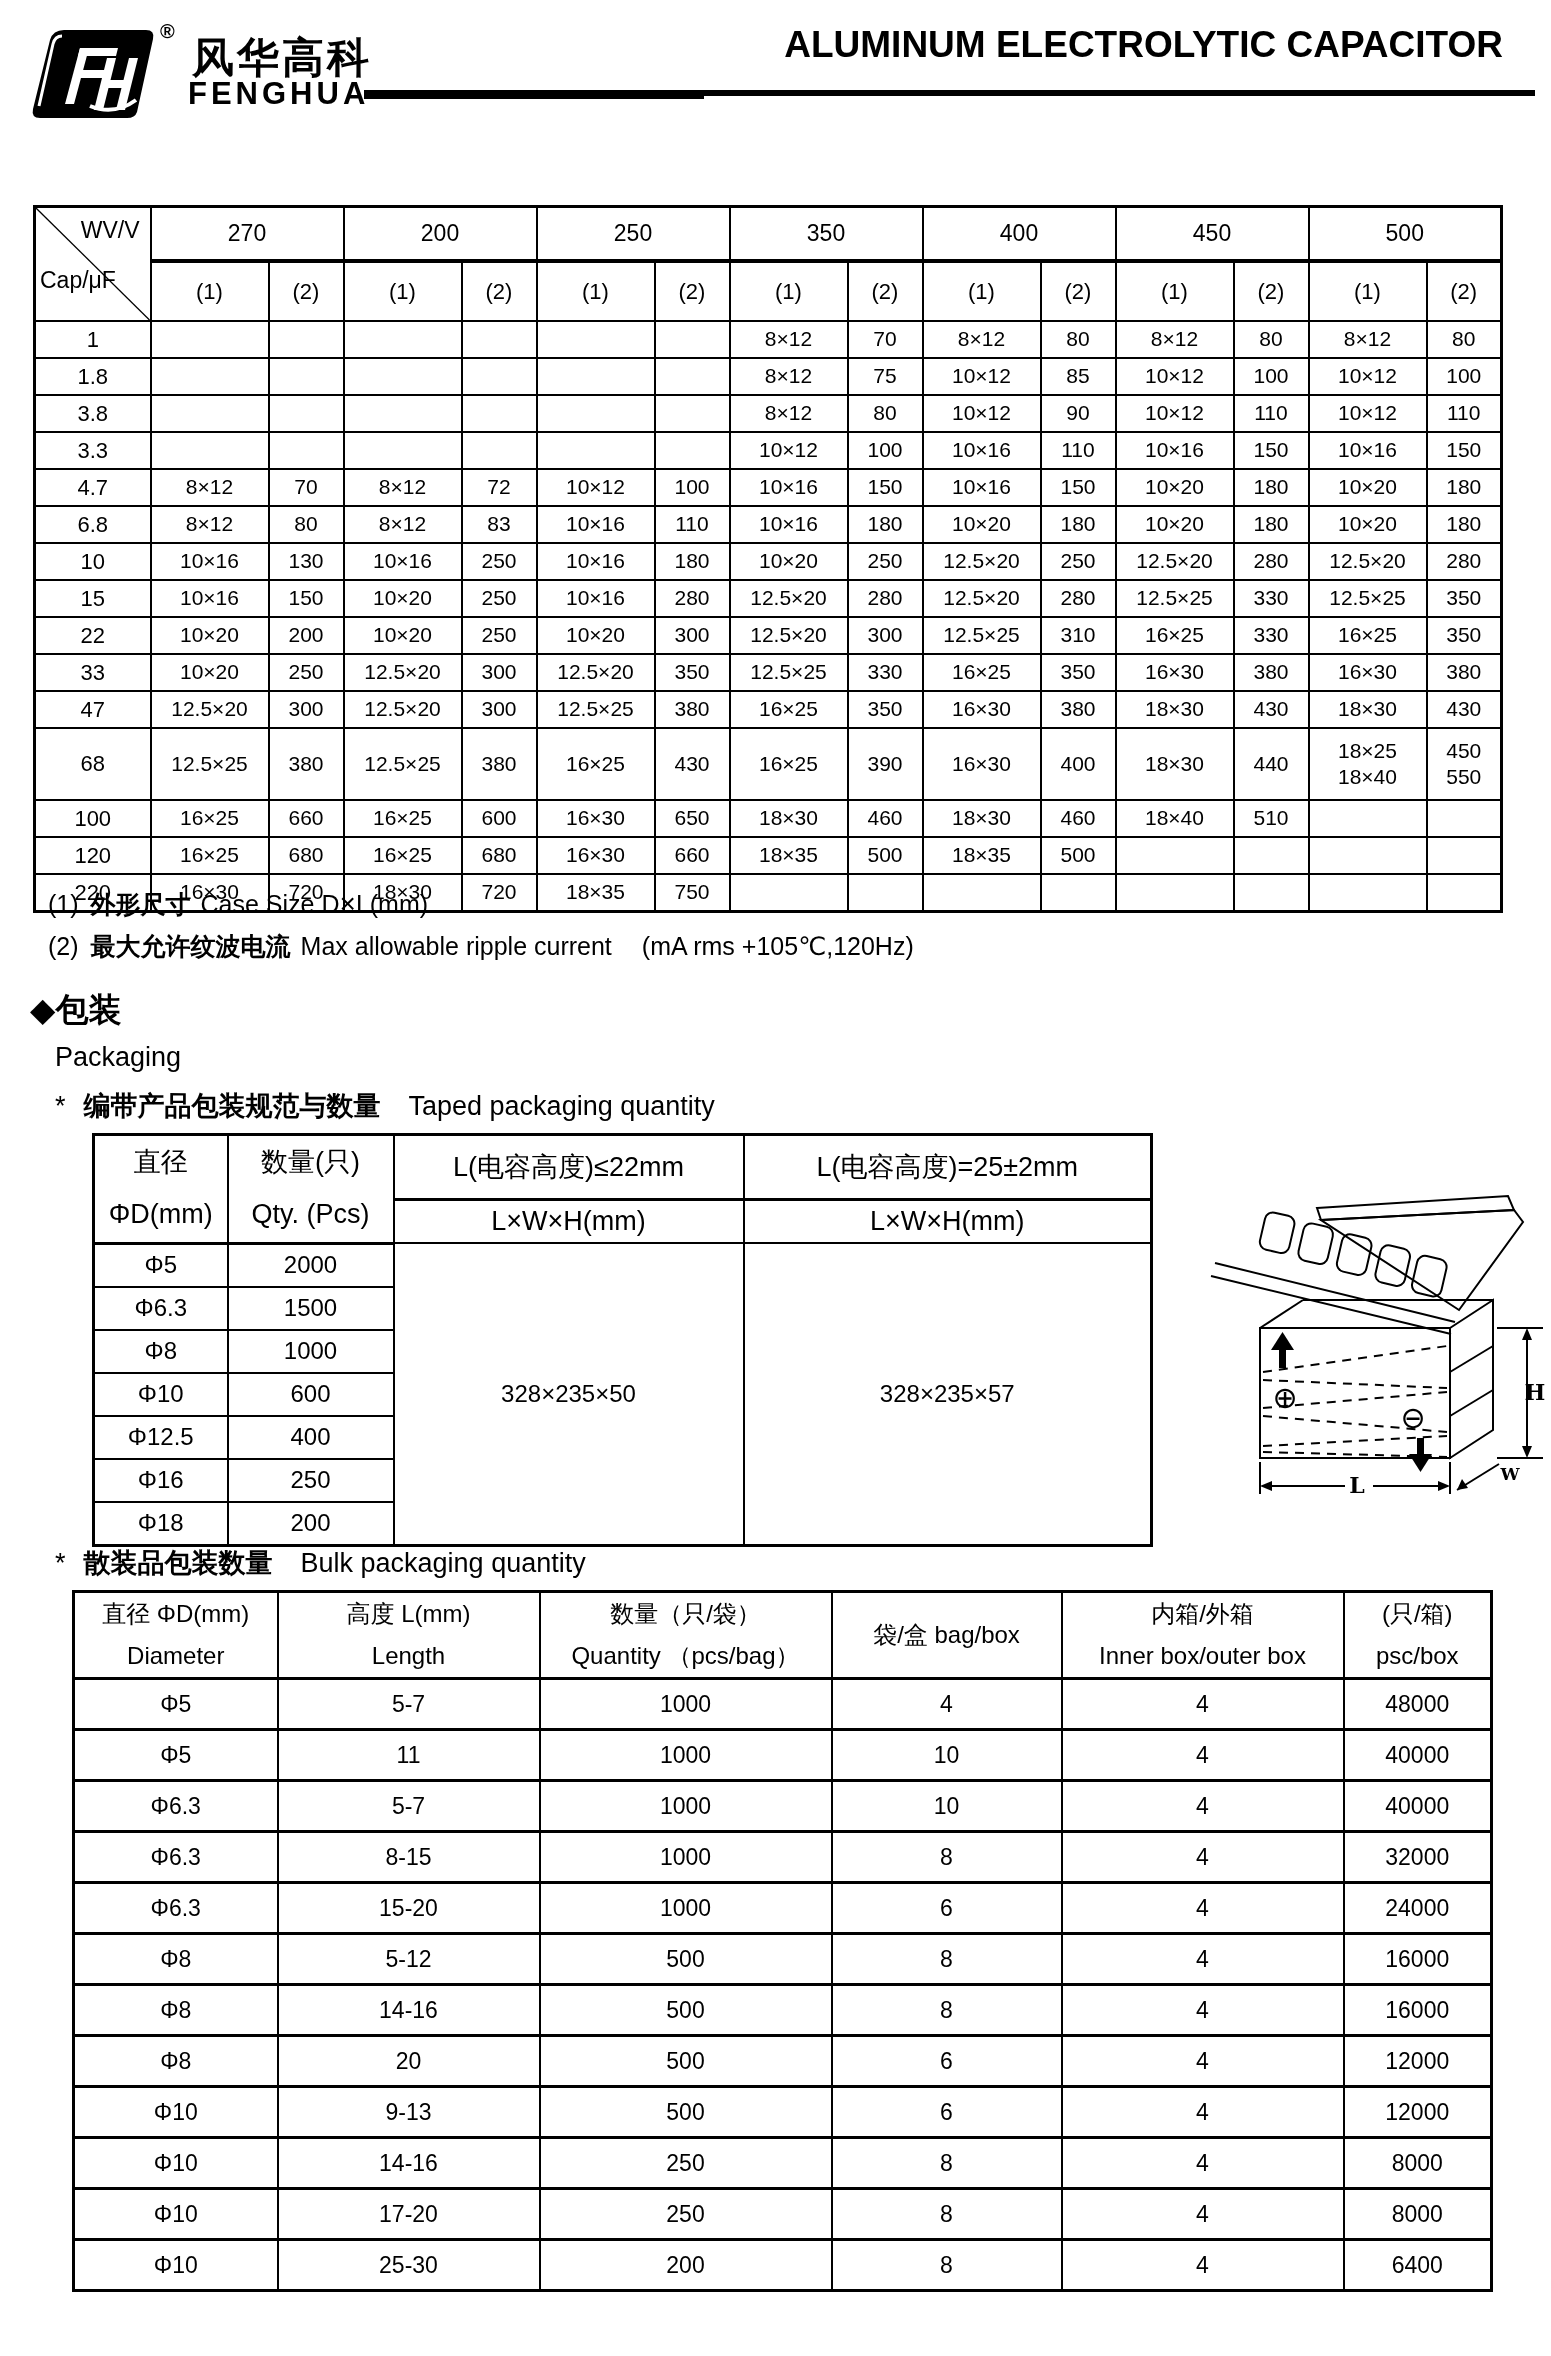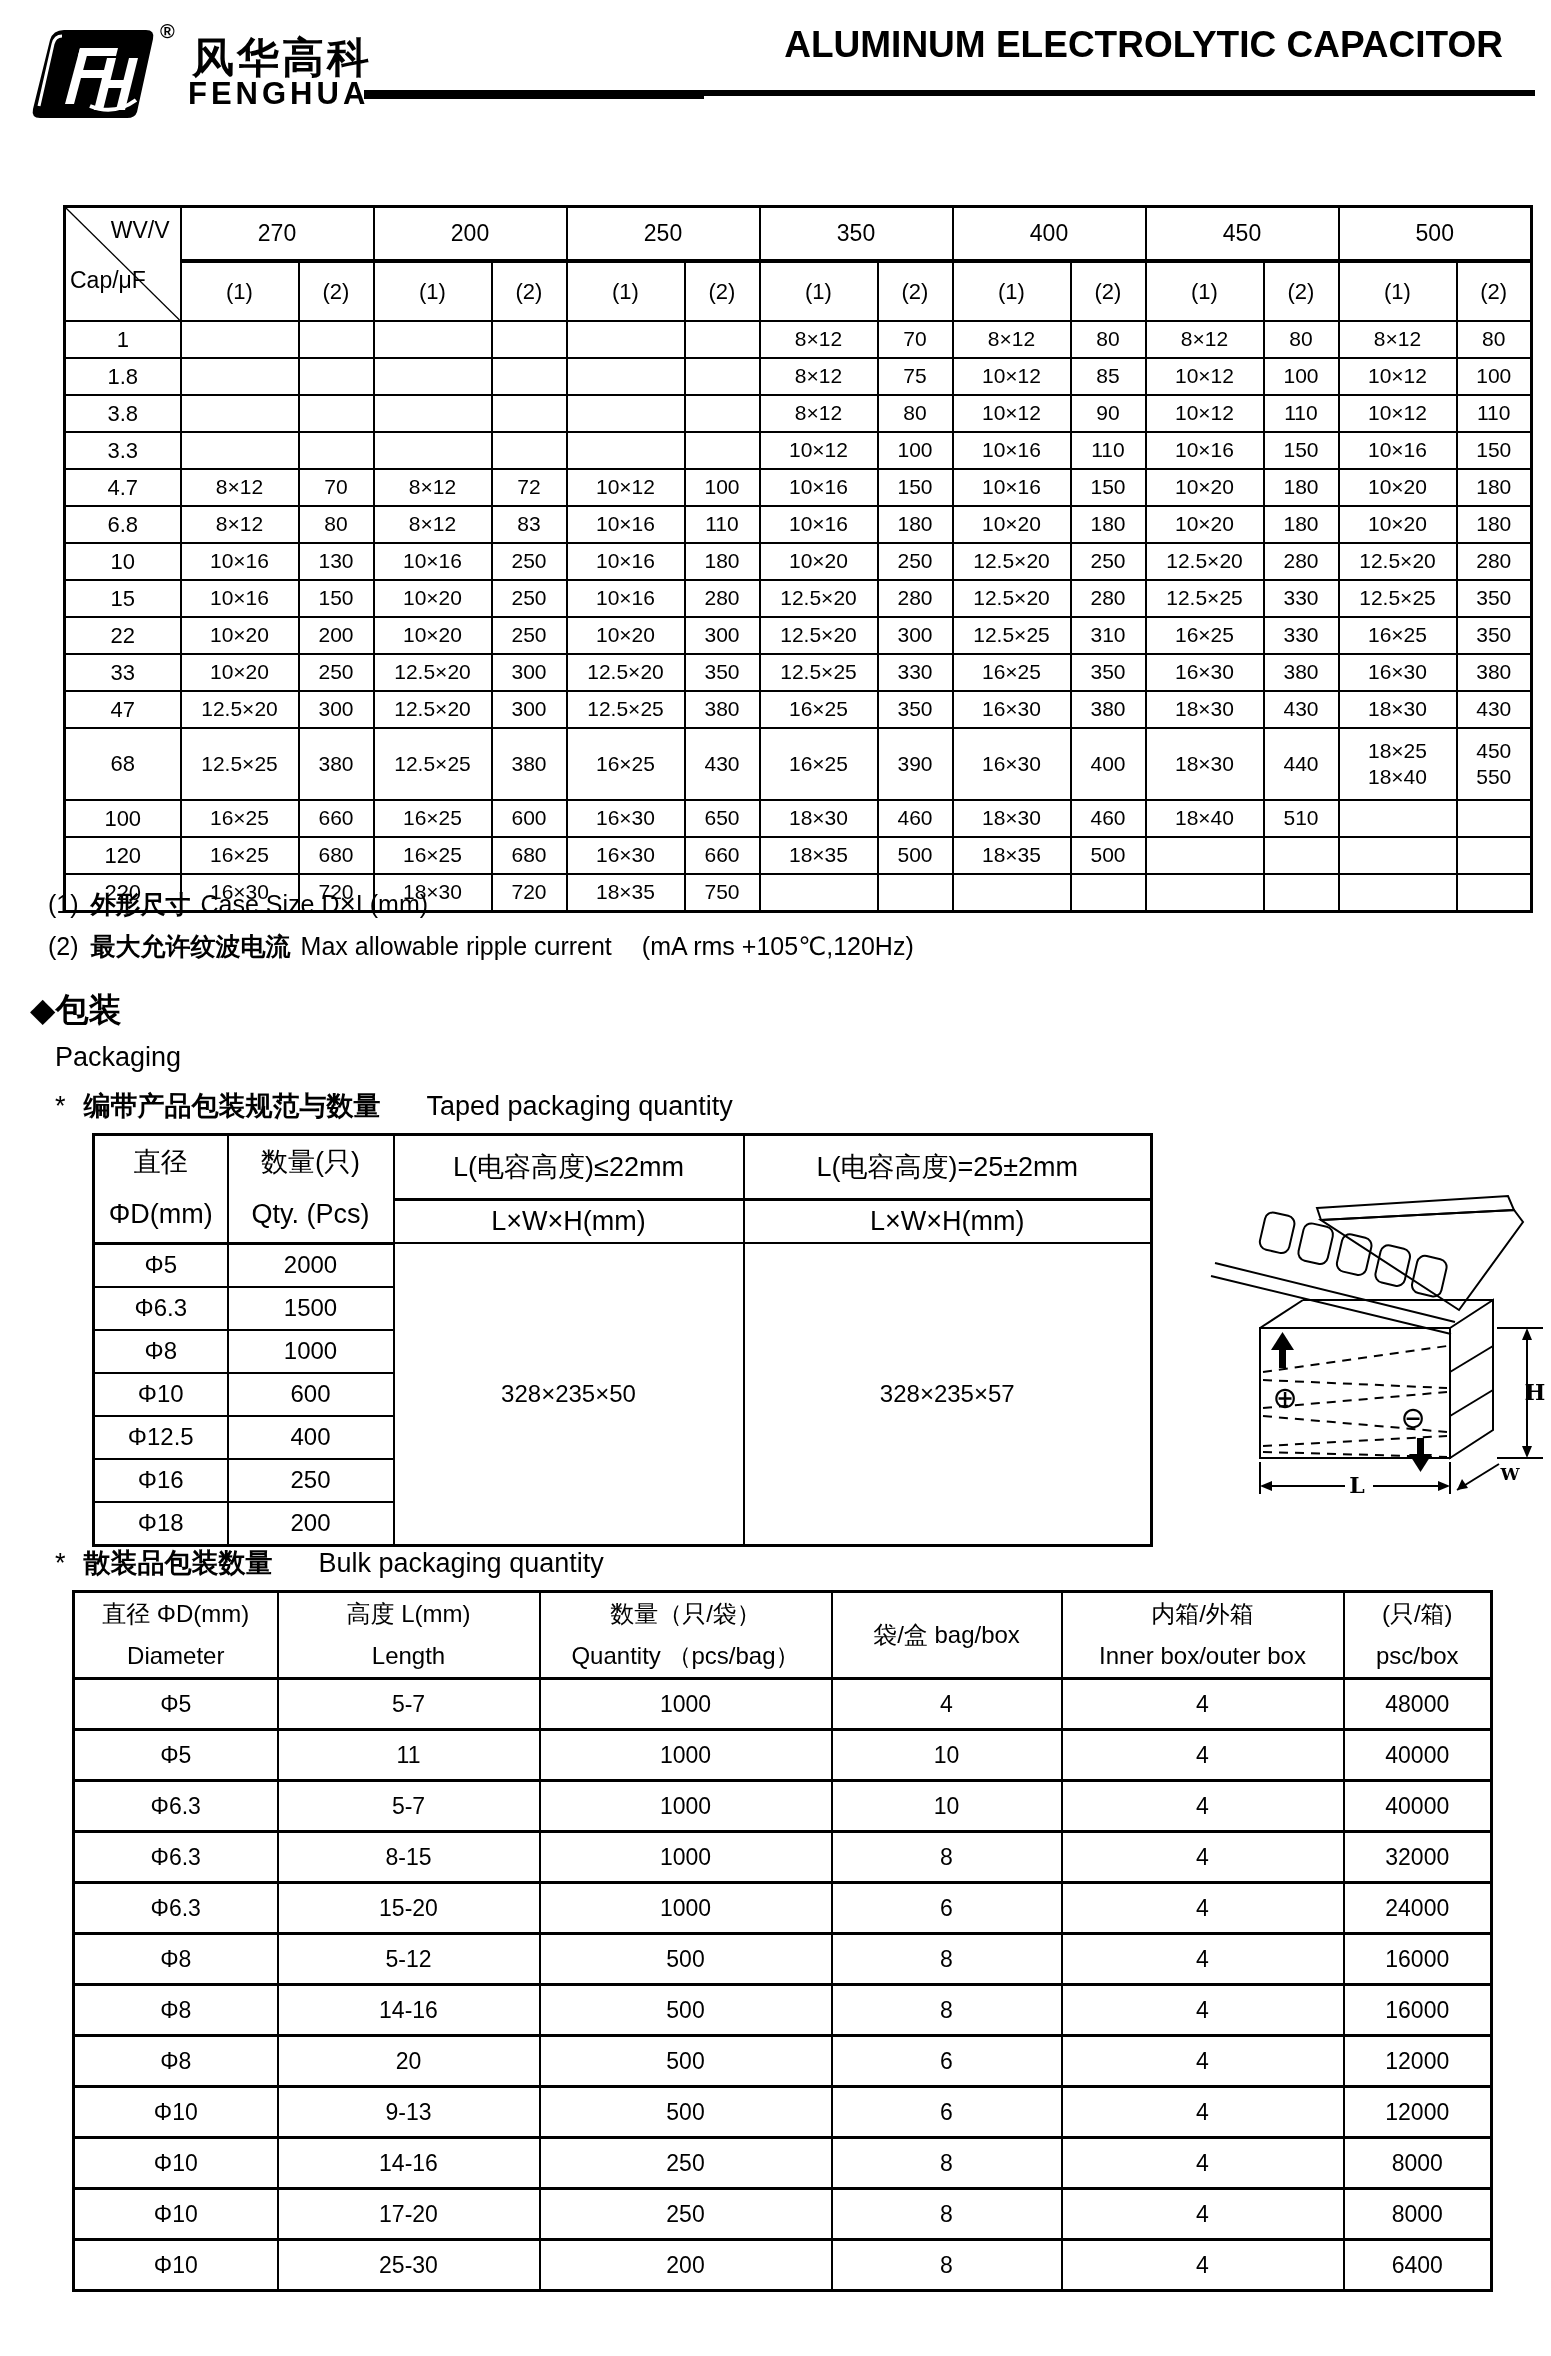--- a/index.html
+++ b/index.html
@@ -17,21 +17,21 @@
   .logo-en{left:188px;top:76px;font-size:31px;font-weight:bold;letter-spacing:4px;white-space:nowrap;}
   .doc-title{top:24px;right:48px;font-size:37px;font-weight:bold;letter-spacing:0px;white-space:nowrap;}
   .rule-a{left:364px;top:90px;width:340px;height:9px;background:#000;}
   .rule-b{left:700px;top:90px;width:835px;height:6px;background:#000;}
 
   
   table{border-collapse:collapse;table-layout:fixed;background:#fff;}
   th,td{text-align:center;vertical-align:middle;padding:0;overflow:hidden;}
 
   
-  .main-table{left:63px;top:205px;width:1470px;border:3px solid #000;}
+  .main-table{left:33px;top:205px;width:1470px;border:3px solid #000;}
   .main-table th,.main-table td{border:2px solid #000;font-weight:normal;}
   .main-table .v-head{font-size:23px;height:51px;border-bottom:4px solid #000;}
   .main-table .sub-head{font-size:22px;height:57px;}
   .main-table td{font-size:21px;height:35px;white-space:pre-line;line-height:1.25;}
   .main-table td.cap-cell{font-size:22px;}
   .main-table tr.tall td{height:70px;}
   .corner{position:relative;padding:0;border-bottom:2px solid #000;}
   .corner svg{position:absolute;left:0;top:0;width:100%;height:100%;}
   .corner .wv{position:absolute;top:9px;right:10px;font-size:23px;}
   .corner .capuf{position:absolute;bottom:26px;left:4px;font-size:23px;}
@@ -39,21 +39,21 @@
   
   .note{left:48px;font-size:25px;white-space:nowrap;}
   .note .zh{font-weight:bold;margin:0 10px 0 12px;}
   .note .big-x{font-size:28px;}
 
   
   .pack-zh{left:30px;top:988px;font-size:33px;font-weight:bold;}
   .pack-en{left:55px;top:1042px;font-size:27px;}
   .sub-title{font-size:27px;white-space:nowrap;}
   .sub-title .star{margin-right:18px;font-size:27px;}
-  .sub-title .zh{font-weight:bold;margin-right:46px;}
+  .sub-title .zh{font-weight:bold;margin-right:28px;}
   .taped-title{left:55px;top:1088px;}
   .bulk-title{left:55px;top:1545px;}
 
   
   .taped-table{left:92px;top:1133px;width:1058px;border:3px solid #000;}
   .taped-table th,.taped-table td{border:2px solid #000;font-weight:normal;}
   .taped-table th{font-size:27px;}
   .taped-table .two-line{line-height:1.9;}
   .taped-table thead tr:first-child th{height:62px;border-bottom:3px solid #000;}
   .taped-table thead tr:last-child th{height:41px;}

